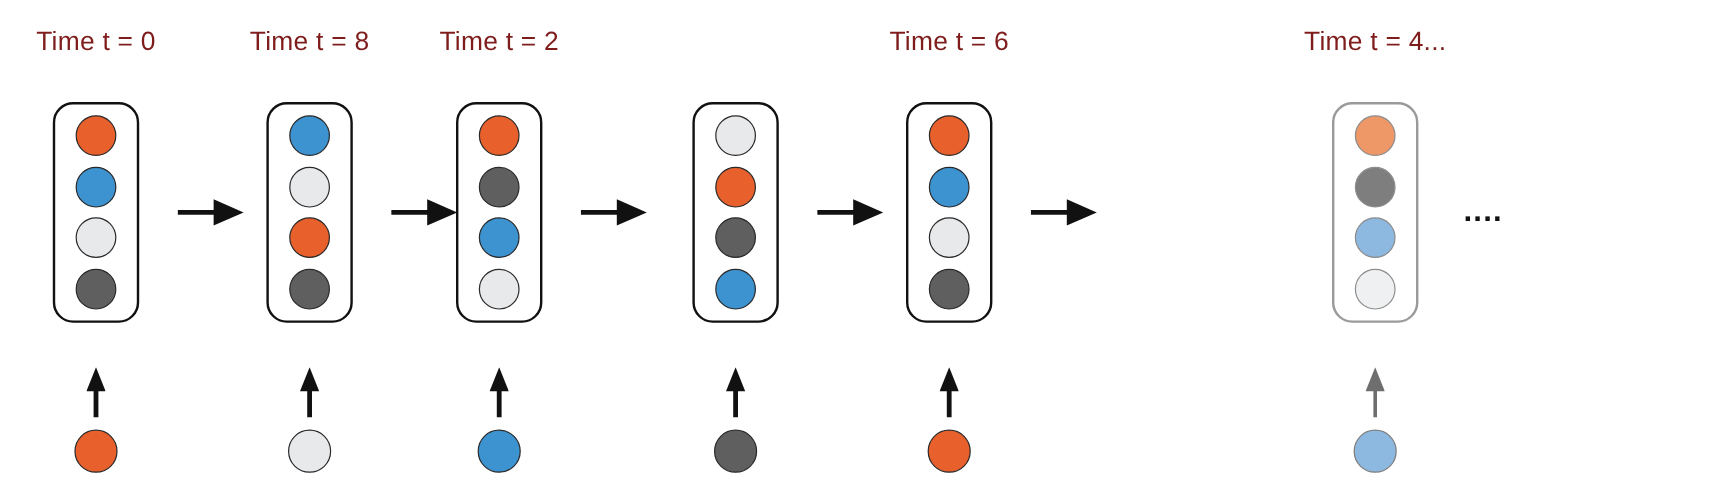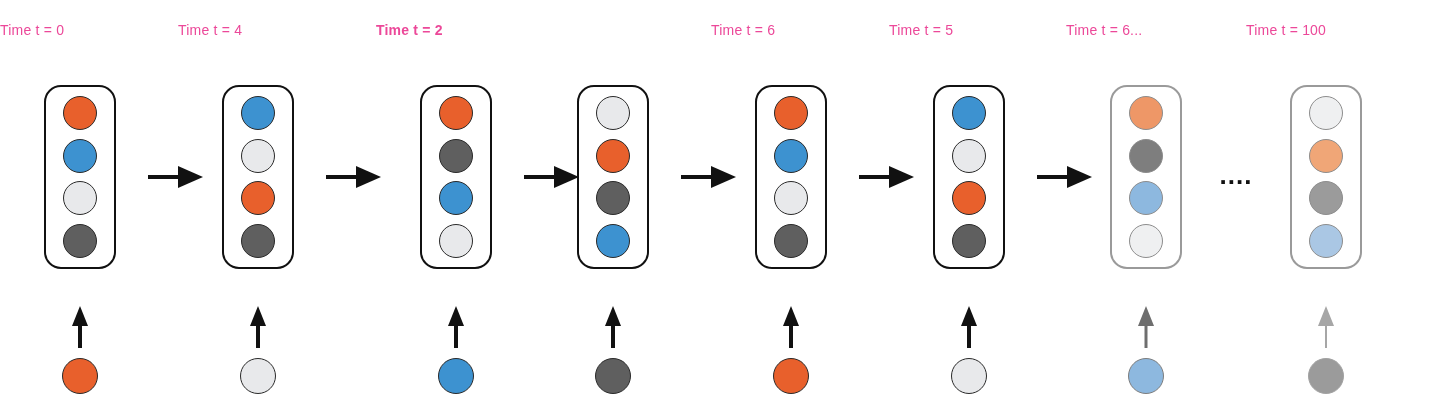--- a/index.html
+++ b/index.html
@@ -25,22 +25,23 @@
     position: absolute;
     top: 0;
     width: 178px;
     height: 419px;
   }
   .col-label {
     position: absolute;
     top: 22px;
     left: 0;
     width: 160px;
-    font-size: 14px;
-    color: #ec4899;
+    text-align: center;
+    font-size: 22px;
+    color: #7f1d1d;
     letter-spacing: 0.2px;
     white-space: nowrap;
   }
 
   
   .box {
     position: absolute;
     top: 85px;
     left: 44px;
     width: 72px;
@@ -137,38 +138,38 @@
           <line x1="8" y1="42" x2="8" y2="18" stroke="#111111" stroke-width="4"></line>
           <polygon points="8,0 16,20 0,20" fill="#111111"></polygon>
         </svg></div>
       <div class="input-dot" style="background: rgb(232, 96, 44);"></div>
       <div class="right-arrow"><svg width="56" height="24" viewBox="0 0 56 24">
           <line x1="0" y1="12" x2="34" y2="12" stroke="#111111" stroke-width="4"></line>
           <polygon points="30,1 55,12 30,23" fill="#111111"></polygon>
         </svg></div>
     </div>
     <div class="col" style="left: 178px;">
-      <div class="col-label">Time t = 4</div>
+      <div class="col-label">Time t = 8</div>
       <div class="box">
         <div class="cell" style="background: rgb(61, 146, 208);"></div>
         <div class="cell" style="background: rgb(232, 233, 235);"></div>
         <div class="cell" style="background: rgb(232, 96, 44);"></div>
         <div class="cell" style="background: rgb(95, 95, 95);"></div>
       </div>
       <div class="up-arrow"><svg width="16" height="42" viewBox="0 0 16 42">
           <line x1="8" y1="42" x2="8" y2="18" stroke="#111111" stroke-width="4"></line>
           <polygon points="8,0 16,20 0,20" fill="#111111"></polygon>
         </svg></div>
       <div class="input-dot" style="background: rgb(232, 233, 235);"></div>
       <div class="right-arrow"><svg width="56" height="24" viewBox="0 0 56 24">
           <line x1="0" y1="12" x2="34" y2="12" stroke="#111111" stroke-width="4"></line>
           <polygon points="30,1 55,12 30,23" fill="#111111"></polygon>
         </svg></div>
     </div>
-    <div class="col" style="left: 376px; font-weight: bold;">
+    <div class="col" style="left: 336px;">
       <div class="col-label">Time t = 2</div>
       <div class="box">
         <div class="cell" style="background: rgb(232, 96, 44);"></div>
         <div class="cell" style="background: rgb(95, 95, 95);"></div>
         <div class="cell" style="background: rgb(61, 146, 208);"></div>
         <div class="cell" style="background: rgb(232, 233, 235);"></div>
       </div>
       <div class="up-arrow"><svg width="16" height="42" viewBox="0 0 16 42">
           <line x1="8" y1="42" x2="8" y2="18" stroke="#111111" stroke-width="4"></line>
           <polygon points="8,0 16,20 0,20" fill="#111111"></polygon>
@@ -207,60 +208,28 @@
       <div class="up-arrow"><svg width="16" height="42" viewBox="0 0 16 42">
           <line x1="8" y1="42" x2="8" y2="18" stroke="#111111" stroke-width="4"></line>
           <polygon points="8,0 16,20 0,20" fill="#111111"></polygon>
         </svg></div>
       <div class="input-dot" style="background: rgb(232, 96, 44);"></div>
       <div class="right-arrow"><svg width="56" height="24" viewBox="0 0 56 24">
           <line x1="0" y1="12" x2="34" y2="12" stroke="#111111" stroke-width="4"></line>
           <polygon points="30,1 55,12 30,23" fill="#111111"></polygon>
         </svg></div>
     </div>
-    <div class="col" style="left: 889px;">
-      <div class="col-label">Time t = 5</div>
-      <div class="box">
-        <div class="cell" style="background: rgb(61, 146, 208);"></div>
-        <div class="cell" style="background: rgb(232, 233, 235);"></div>
-        <div class="cell" style="background: rgb(232, 96, 44);"></div>
-        <div class="cell" style="background: rgb(95, 95, 95);"></div>
-      </div>
-      <div class="up-arrow"><svg width="16" height="42" viewBox="0 0 16 42">
-          <line x1="8" y1="42" x2="8" y2="18" stroke="#111111" stroke-width="4"></line>
-          <polygon points="8,0 16,20 0,20" fill="#111111"></polygon>
-        </svg></div>
-      <div class="input-dot" style="background: rgb(232, 233, 235);"></div>
-      <div class="right-arrow"><svg width="56" height="24" viewBox="0 0 56 24">
-          <line x1="0" y1="12" x2="34" y2="12" stroke="#111111" stroke-width="4"></line>
-          <polygon points="30,1 55,12 30,23" fill="#111111"></polygon>
-        </svg></div>
-    </div>
     <div class="col faded" style="left: 1066px;">
-      <div class="col-label">Time t = 6...</div>
+      <div class="col-label">Time t = 4...</div>
       <div class="box">
         <div class="cell" style="background: rgb(238, 151, 103);"></div>
         <div class="cell" style="background: rgb(126, 126, 126);"></div>
         <div class="cell" style="background: rgb(141, 184, 223);"></div>
         <div class="cell" style="background: rgb(239, 240, 241);"></div>
       </div>
       <div class="up-arrow"><svg width="16" height="42" viewBox="0 0 16 42">
           <line x1="8" y1="42" x2="8" y2="18" stroke="#6E6E6E" stroke-width="3"></line>
           <polygon points="8,0 16,20 0,20" fill="#6E6E6E"></polygon>
         </svg></div>
       <div class="input-dot" style="background: rgb(141, 184, 223);"></div>
       <div class="ellipsis">....</div>
     </div>
-    <div class="col faded faded2" style="left: 1246px;">
-      <div class="col-label">Time t = 100</div>
-      <div class="box">
-        <div class="cell" style="background: rgb(239, 240, 241);"></div>
-        <div class="cell" style="background: rgb(240, 166, 119);"></div>
-        <div class="cell" style="background: rgb(155, 155, 155);"></div>
-        <div class="cell" style="background: rgb(170, 199, 228);"></div>
-      </div>
-      <div class="up-arrow"><svg width="16" height="42" viewBox="0 0 16 42">
-          <line x1="8" y1="42" x2="8" y2="18" stroke="#A6A6A6" stroke-width="2"></line>
-          <polygon points="8,0 16,20 0,20" fill="#A6A6A6"></polygon>
-        </svg></div>
-      <div class="input-dot" style="background: rgb(155, 155, 155);"></div>
-    </div>
   </div>
 
 </body></html>

